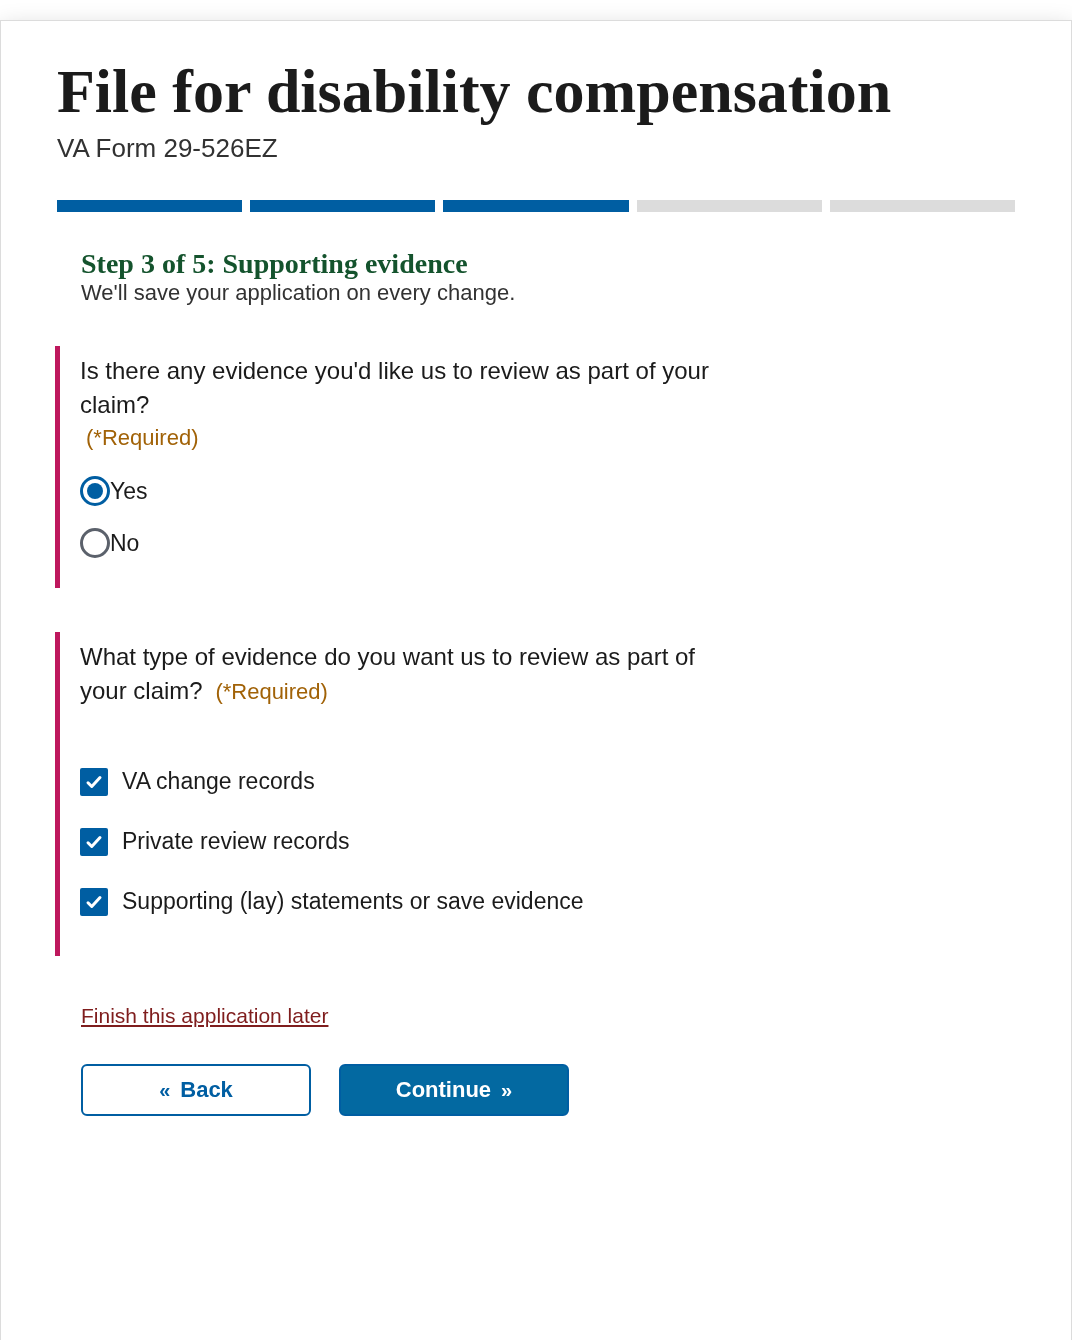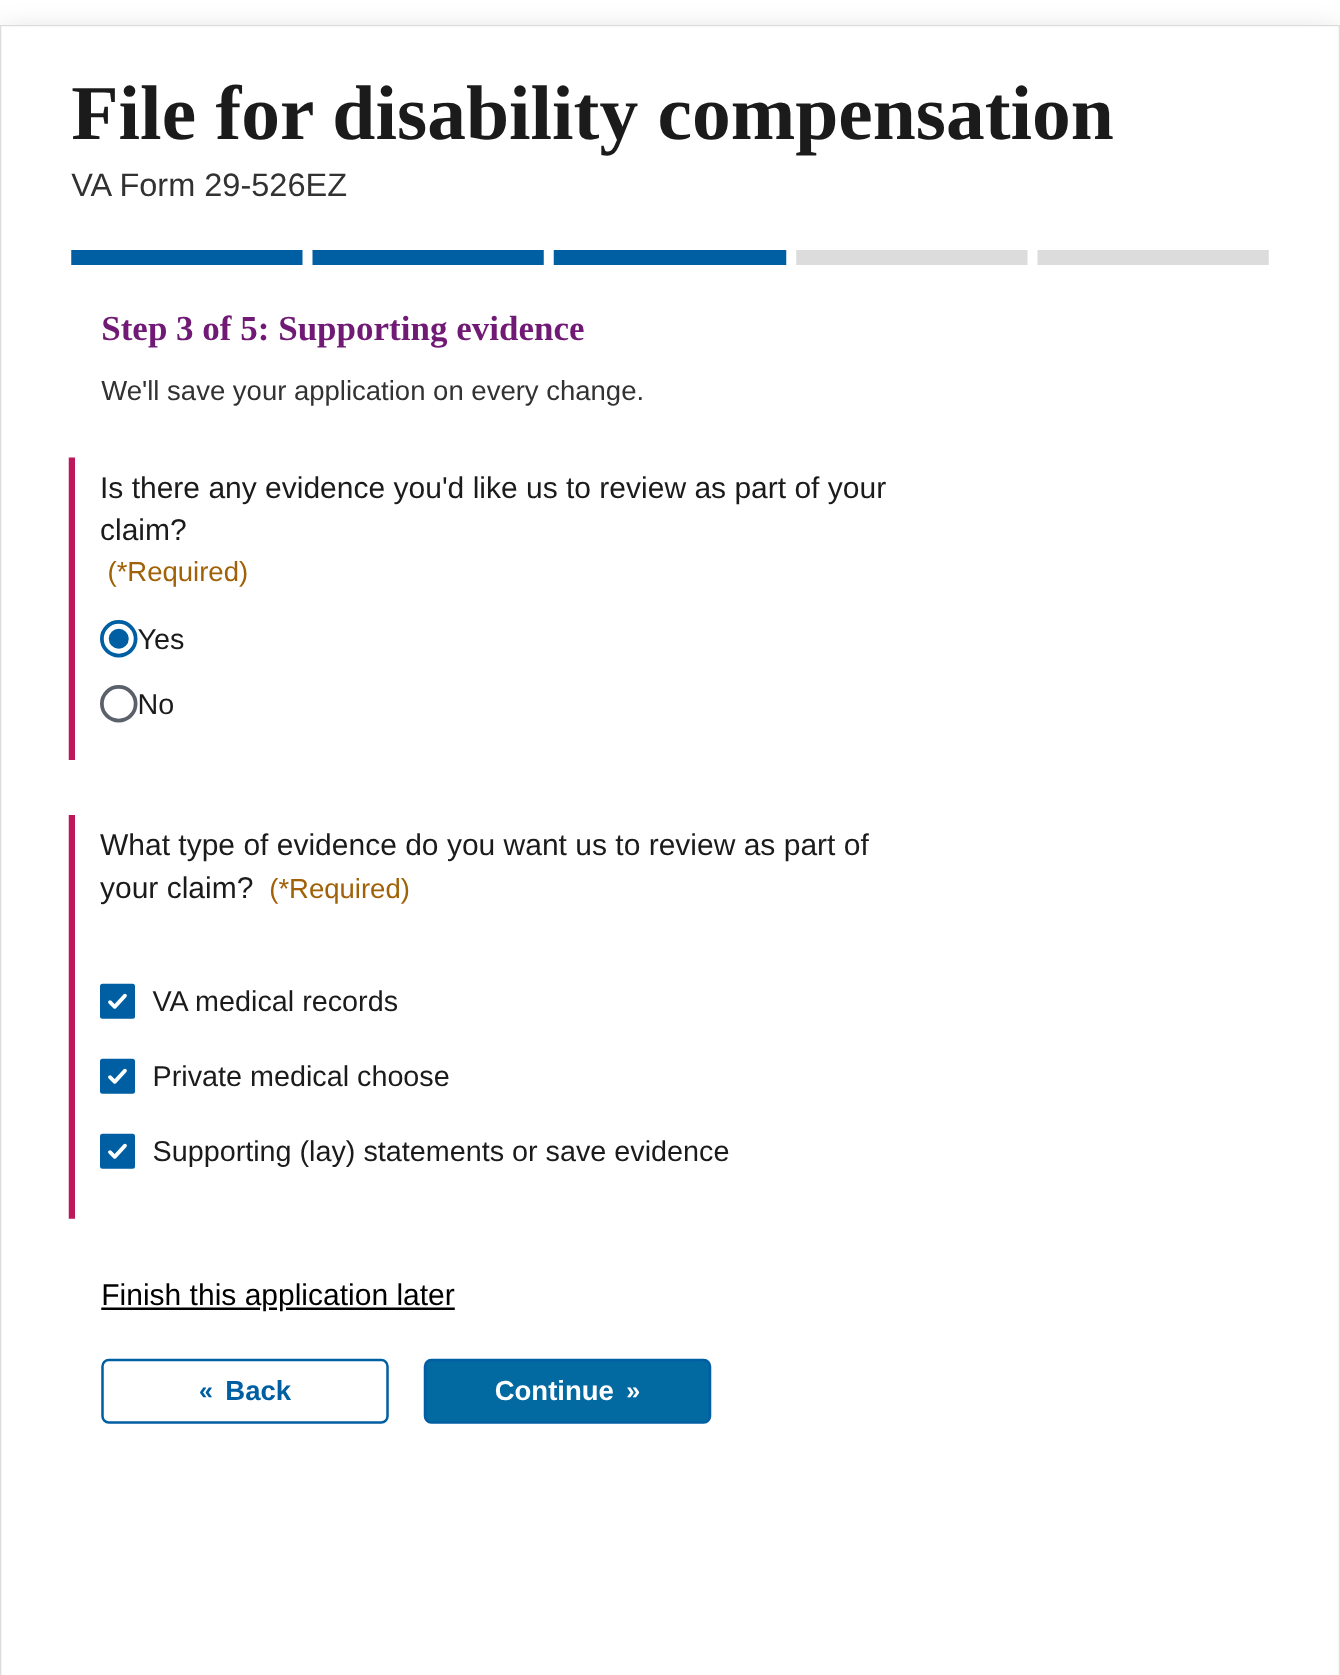--- a/index.html
+++ b/index.html
@@ -42,22 +42,22 @@
   }
   .progress .seg.done { background: #005ea2; }
   .step-head {
     margin-left: 24px;
     margin-bottom: 40px;
   }
   .step-title {
     font-family: Georgia, "Times New Roman", serif;
     font-weight: 700;
     font-size: 28px;
-    color: #701a75;
-    margin-bottom: 20px;
+    color: #14532d;
+    margin-bottom: 0;
   }
   .save-note {
     font-size: 22px;
     color: #323232;
   }
   .form-block {
     border-left: 5px solid #be185d;
     padding: 8px 0 8px 20px;
     margin-left: -2px;
     margin-bottom: 44px;
@@ -126,22 +126,22 @@
     font-size: 22px;
     color: #1b1b1b;
     border-bottom: 1px dotted #005ea2;
     padding-bottom: 2px;
     cursor: pointer;
   }
   .expander svg { width: 16px; height: 16px; }
   .finish-link {
     display: inline-block;
     margin-top: 4px;
-    font-size: 24px;
-    color: #000000;
+    font-size: 21px;
+    color: #7f1d1d;
     text-decoration: underline;
     cursor: pointer;
     margin-left: 24px;
   }
   .button-row {
     display: flex;
     gap: 28px;
     margin-top: 36px;
     margin-left: 24px;
   }
@@ -214,29 +214,29 @@
       <span class="req">(*Required)</span>
     </div>
 
     <div class="cb-group">
       <label class="check-opt">
         <span class="checkbox">
           <svg viewBox="0 0 24 24" fill="none" stroke="#fff" stroke-width="4" stroke-linecap="round" stroke-linejoin="round">
               <polyline points="4 13 9 18 20 6"></polyline>
             </svg>
         </span>
-        <span class="check-label">VA medical records</span>
+        <span class="check-label">VA change records</span>
       </label>
       <label class="check-opt">
         <span class="checkbox">
           <svg viewBox="0 0 24 24" fill="none" stroke="#fff" stroke-width="4" stroke-linecap="round" stroke-linejoin="round">
               <polyline points="4 13 9 18 20 6"></polyline>
             </svg>
         </span>
-        <span class="check-label">Private medical choose</span>
+        <span class="check-label">Private review records</span>
       </label>
       <label class="check-opt">
         <span class="checkbox">
           <svg viewBox="0 0 24 24" fill="none" stroke="#fff" stroke-width="4" stroke-linecap="round" stroke-linejoin="round">
               <polyline points="4 13 9 18 20 6"></polyline>
             </svg>
         </span>
         <span class="check-label">Supporting (lay) statements or save evidence</span>
       </label>
     </div>

